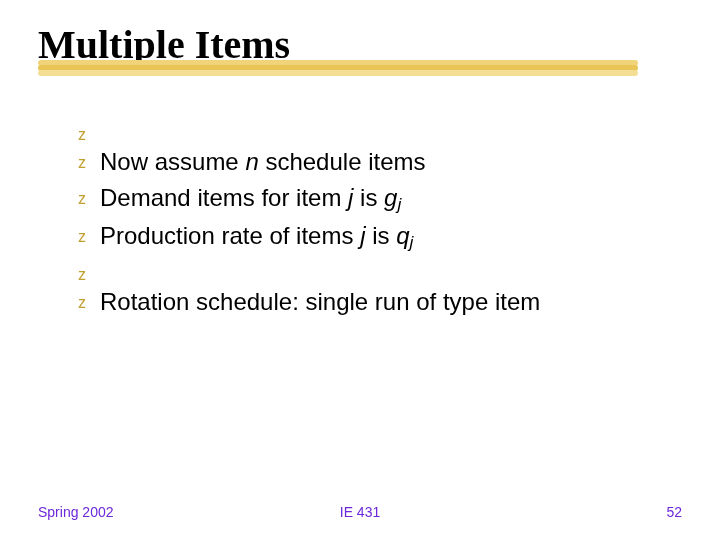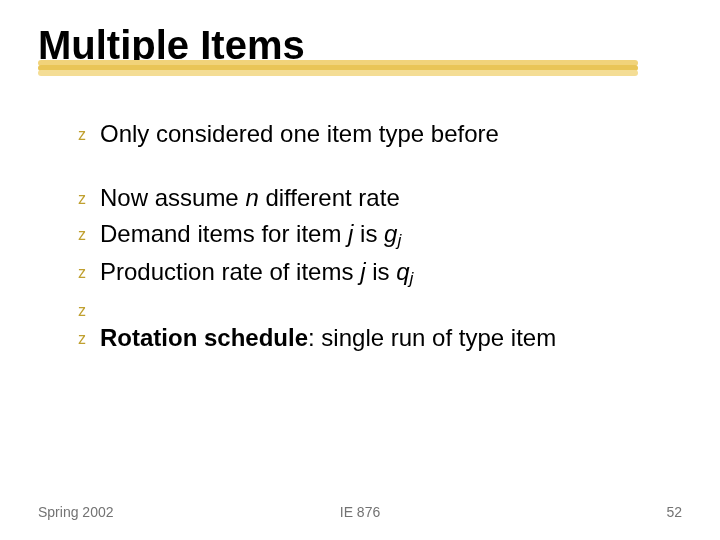--- a/index.html
+++ b/index.html
@@ -23,20 +23,21 @@
     left: 38px;
     top: 24px;
     width: 640px;
   }
   .title {
     font-size: 40px;
     font-weight: 900;
     letter-spacing: 0px;
     margin: 0;
     line-height: 1.05;
+    font-family: Liberation Serif, serif;
   }
   .underline {
     position: relative;
     height: 18px;
     margin-top: -6px;
     width: 600px;
   }
   .underline span {
     position: absolute;
     left: 0;
@@ -62,28 +63,28 @@
   .bullet {
     position: absolute;
     left: 0;
     top: 7px;
     font-family: "Arial", sans-serif;
     font-size: 16px;
     color: #c0a030;
   }
   .ital { font-style: italic; }
   .sub { font-size: 0.72em; vertical-align: -4px; font-style: italic; }
-  .bold { font-weight: 700; }
+  .bold { font-weight: 400; }
   .footer {
     position: absolute;
     bottom: 20px;
     left: 38px;
     right: 38px;
     font-size: 14px;
-    color: #737373;
+    color: #6d28d9;
     display: flex;
     justify-content: space-between;
     align-items: baseline;
   }
   .footer .center {
     position: absolute;
     left: 0; right: 0;
     text-align: center;
   }
   .footer .left  { z-index: 1; }
@@ -98,32 +99,32 @@
     <h1 class="title">Multiple Items</h1>
     <div class="underline">
       <span style="top: 0px; background: rgb(241, 211, 122);"></span>
       <span style="top: 5px; background: rgb(233, 197, 87);"></span>
       <span style="top: 10px; background: rgb(244, 221, 149);"></span>
     </div>
   </div>
 
   <div class="body" id="body">
       <div class="group">
-        <div class="line"><span class="bullet">z</span><span>Only considered one item type before</span></div>
+        <div class="line"><span class="bullet">z</span></div>
       </div>
       <div class="group">
-        <div class="line"><span class="bullet">z</span><span>Now assume </span><span class="ital">n</span><span> different rate</span></div>
+        <div class="line"><span class="bullet">z</span><span>Now assume </span><span class="ital">n</span><span> schedule items</span></div>
         <div class="line"><span class="bullet">z</span><span>Demand items for item </span><span class="ital">j</span><span> is </span><span class="ital">g</span><span class="sub">j</span></div>
         <div class="line"><span class="bullet">z</span><span>Production rate of items </span><span class="ital">j</span><span> is </span><span class="ital">q</span><span class="sub">j</span></div>
         <div class="line"><span class="bullet">z</span></div>
       </div>
       <div class="group">
         <div class="line"><span class="bullet">z</span><span class="bold">Rotation schedule</span><span>: single run of type item</span></div>
       </div>
     </div>
 
   <div class="footer">
     <span class="left">Spring 2002</span>
-    <span class="center">IE 876</span>
+    <span class="center">IE 431</span>
     <span class="right">52</span>
   </div>
 
 </div>
 
 </body></html>

